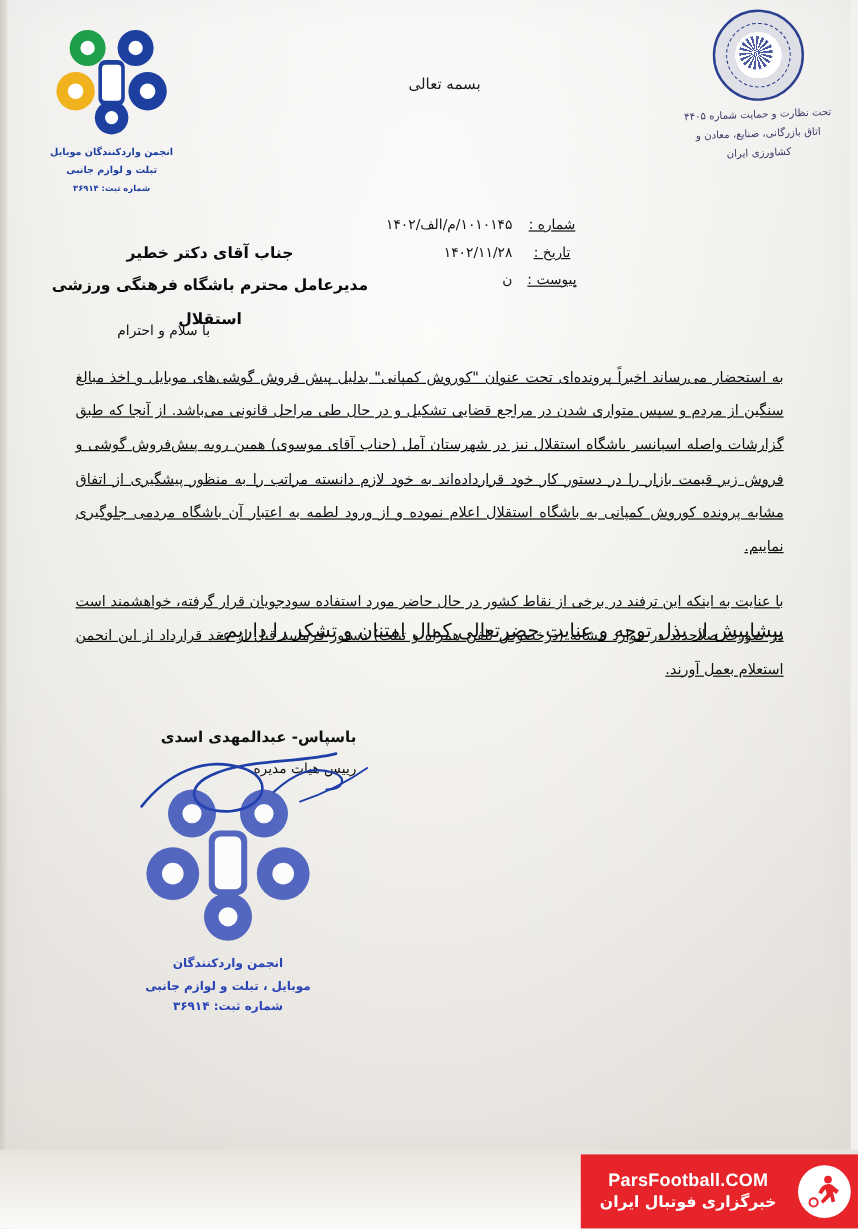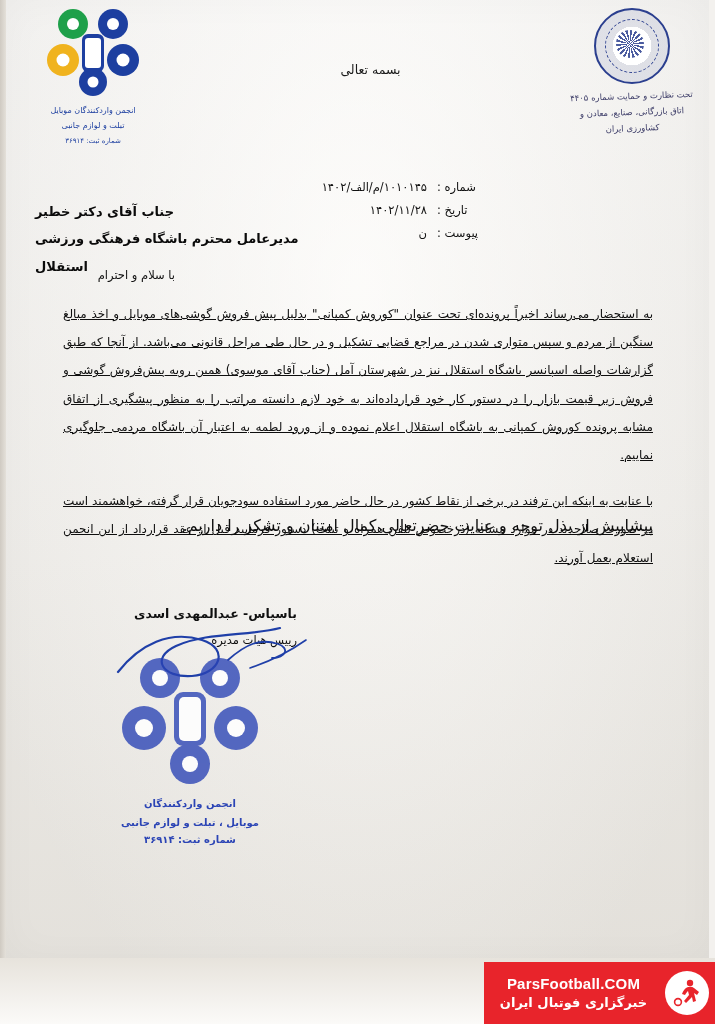--- a/index.html
+++ b/index.html
@@ -88,23 +88,24 @@
     margin-top: 4px;
     font-size: 8.5px;
     color: #3a3a66;
     line-height: 1.9;
     transform: rotate(-2deg);
   }
 
   .hdr-right-logo {
     position: absolute;
     left: 18px;
-    top: 4px;
+    top: 20px;
     width: 150px;
     text-align: center;
+    font-weight: bold;
   }
   .assoc-mark {
     width: 96px; height: 96px;
     margin: 0 auto;
     position: relative;
   }
   .assoc-lines {
     margin-top: 4px;
     font-size: 8px;
     color: #1d3fa0;
@@ -135,30 +136,30 @@
     width: 190px;
     font-size: 11.5px;
     color: #111;
     line-height: 2.0;
   }
   .meta-row {
     display: flex;
     justify-content: flex-start;
     gap: 10px;
   }
-  .meta-label { width: 46px; text-align: left; color: #111; }
+  .meta-label { width: 46px; text-align: center; color: #111; text-decoration: underline; }
   .meta-value { color: #111; }
 
   
   .addressee {
     position: absolute;
     top: 198px;
     right: 400px;
     width: 280px;
-    text-align: left;
+    text-align: center;
     font-size: 13px;
     font-weight: bold;
     color: #0b0b0b;
     line-height: 2.1;
   }
 
   .salutation {
     position: absolute;
     top: 268px;
     right: 540px;

